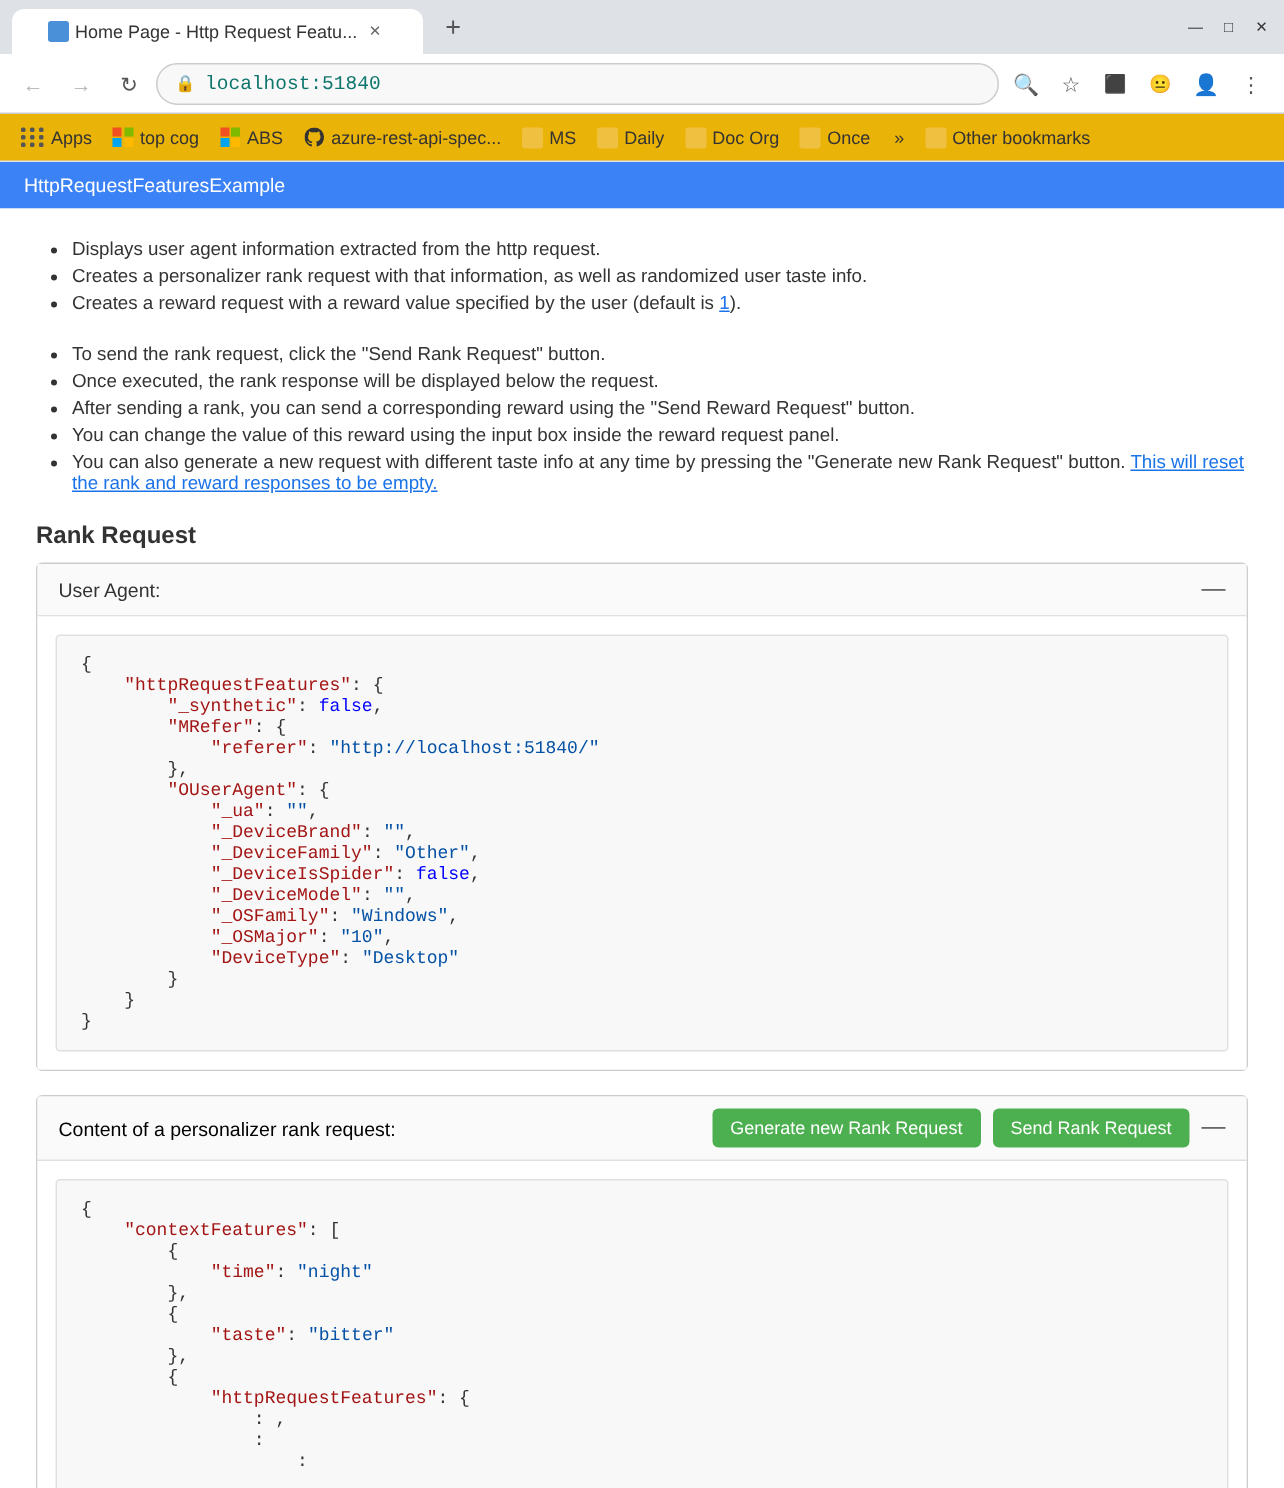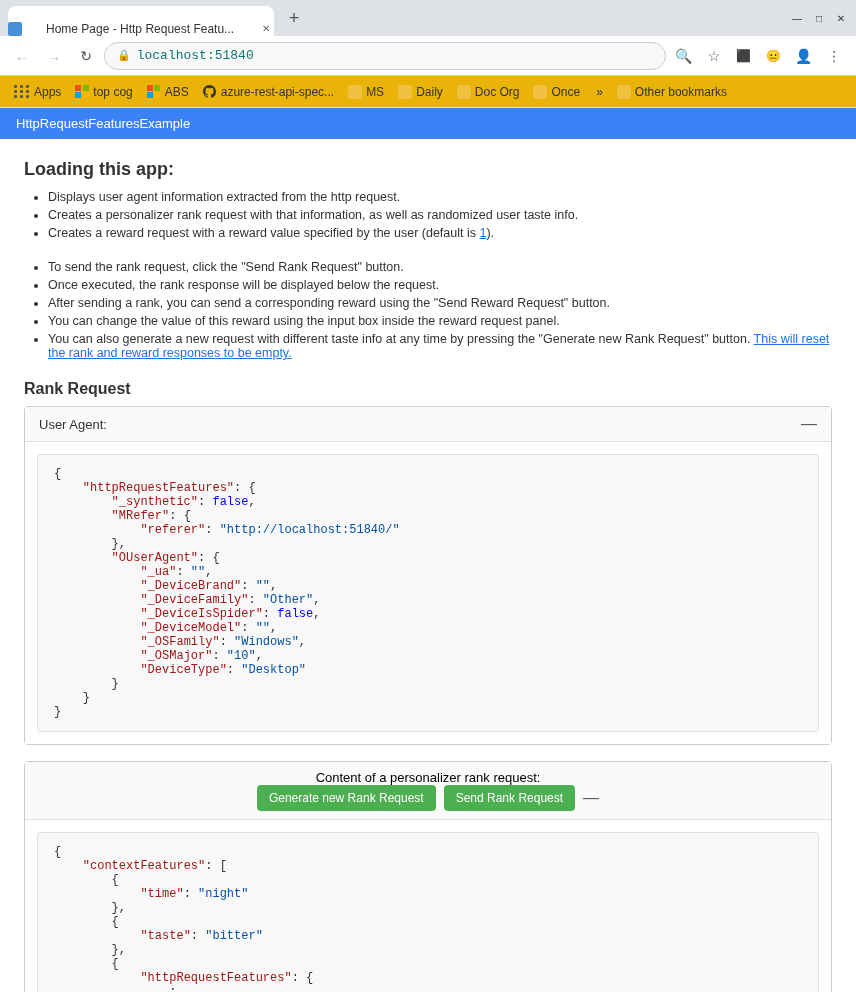--- a/index.html
+++ b/index.html
@@ -16,24 +16,24 @@
     }
     .title-bar-left {
       display: flex;
       align-items: center;
       gap: 6px;
       flex: 1;
     }
     .tab-active {
       background: #fff;
       height: 30px;
-      padding: 0 0;
-      display: flex;
-      align-items: flex-end;
-      gap: 24px;
+      padding: 0 24px;
+      display: flex;
+      align-items: center;
+      gap: 4px;
       border-radius: 8px 8px 0 0;
       font-size: 12px;
       color: #333;
       margin-top: 6px;
     }
     .tab-favicon {
       width: 14px; height: 14px;
       background: #4a90d9;
       border-radius: 2px;
     }
@@ -202,21 +202,20 @@
     .code-bool { color: #0000ff; }
 
     .panel-header-with-btns {
       display: flex;
       justify-content: space-between;
       align-items: center;
       padding: 8px 14px;
       font-size: 13px;
       background: #fafafa;
       border-bottom: 1px solid #e0e0e0;
-      flex-direction: column;
     }
     .btn-group { display: flex; gap: 8px; }
     .btn-green {
       background: #4caf50;
       color: #fff;
       border: none;
       padding: 6px 12px;
       border-radius: 4px;
       font-size: 12px;
       cursor: pointer;
@@ -340,21 +339,20 @@
   </div>
 </div>
 
 <div class="app-header">
   <span>HttpRequestFeaturesExample</span>
 </div>
 
 <div class="page-content">
 
   <div class="section">
-    <h2>Loading this app:</h2>
     <ul class="bullet-list">
       <li>Displays user agent information extracted from the http request.</li>
       <li>Creates a personalizer rank request with that information, as well as randomized user taste info.</li>
       <li>Creates a reward request with a reward value specified by the user (default is <span class="link-text">1</span>).</li>
     </ul>
   </div>
 
   <div class="section">
     <ul class="bullet-list">
       <li>To send the rank request, click the "Send Rank Request" button.</li>

